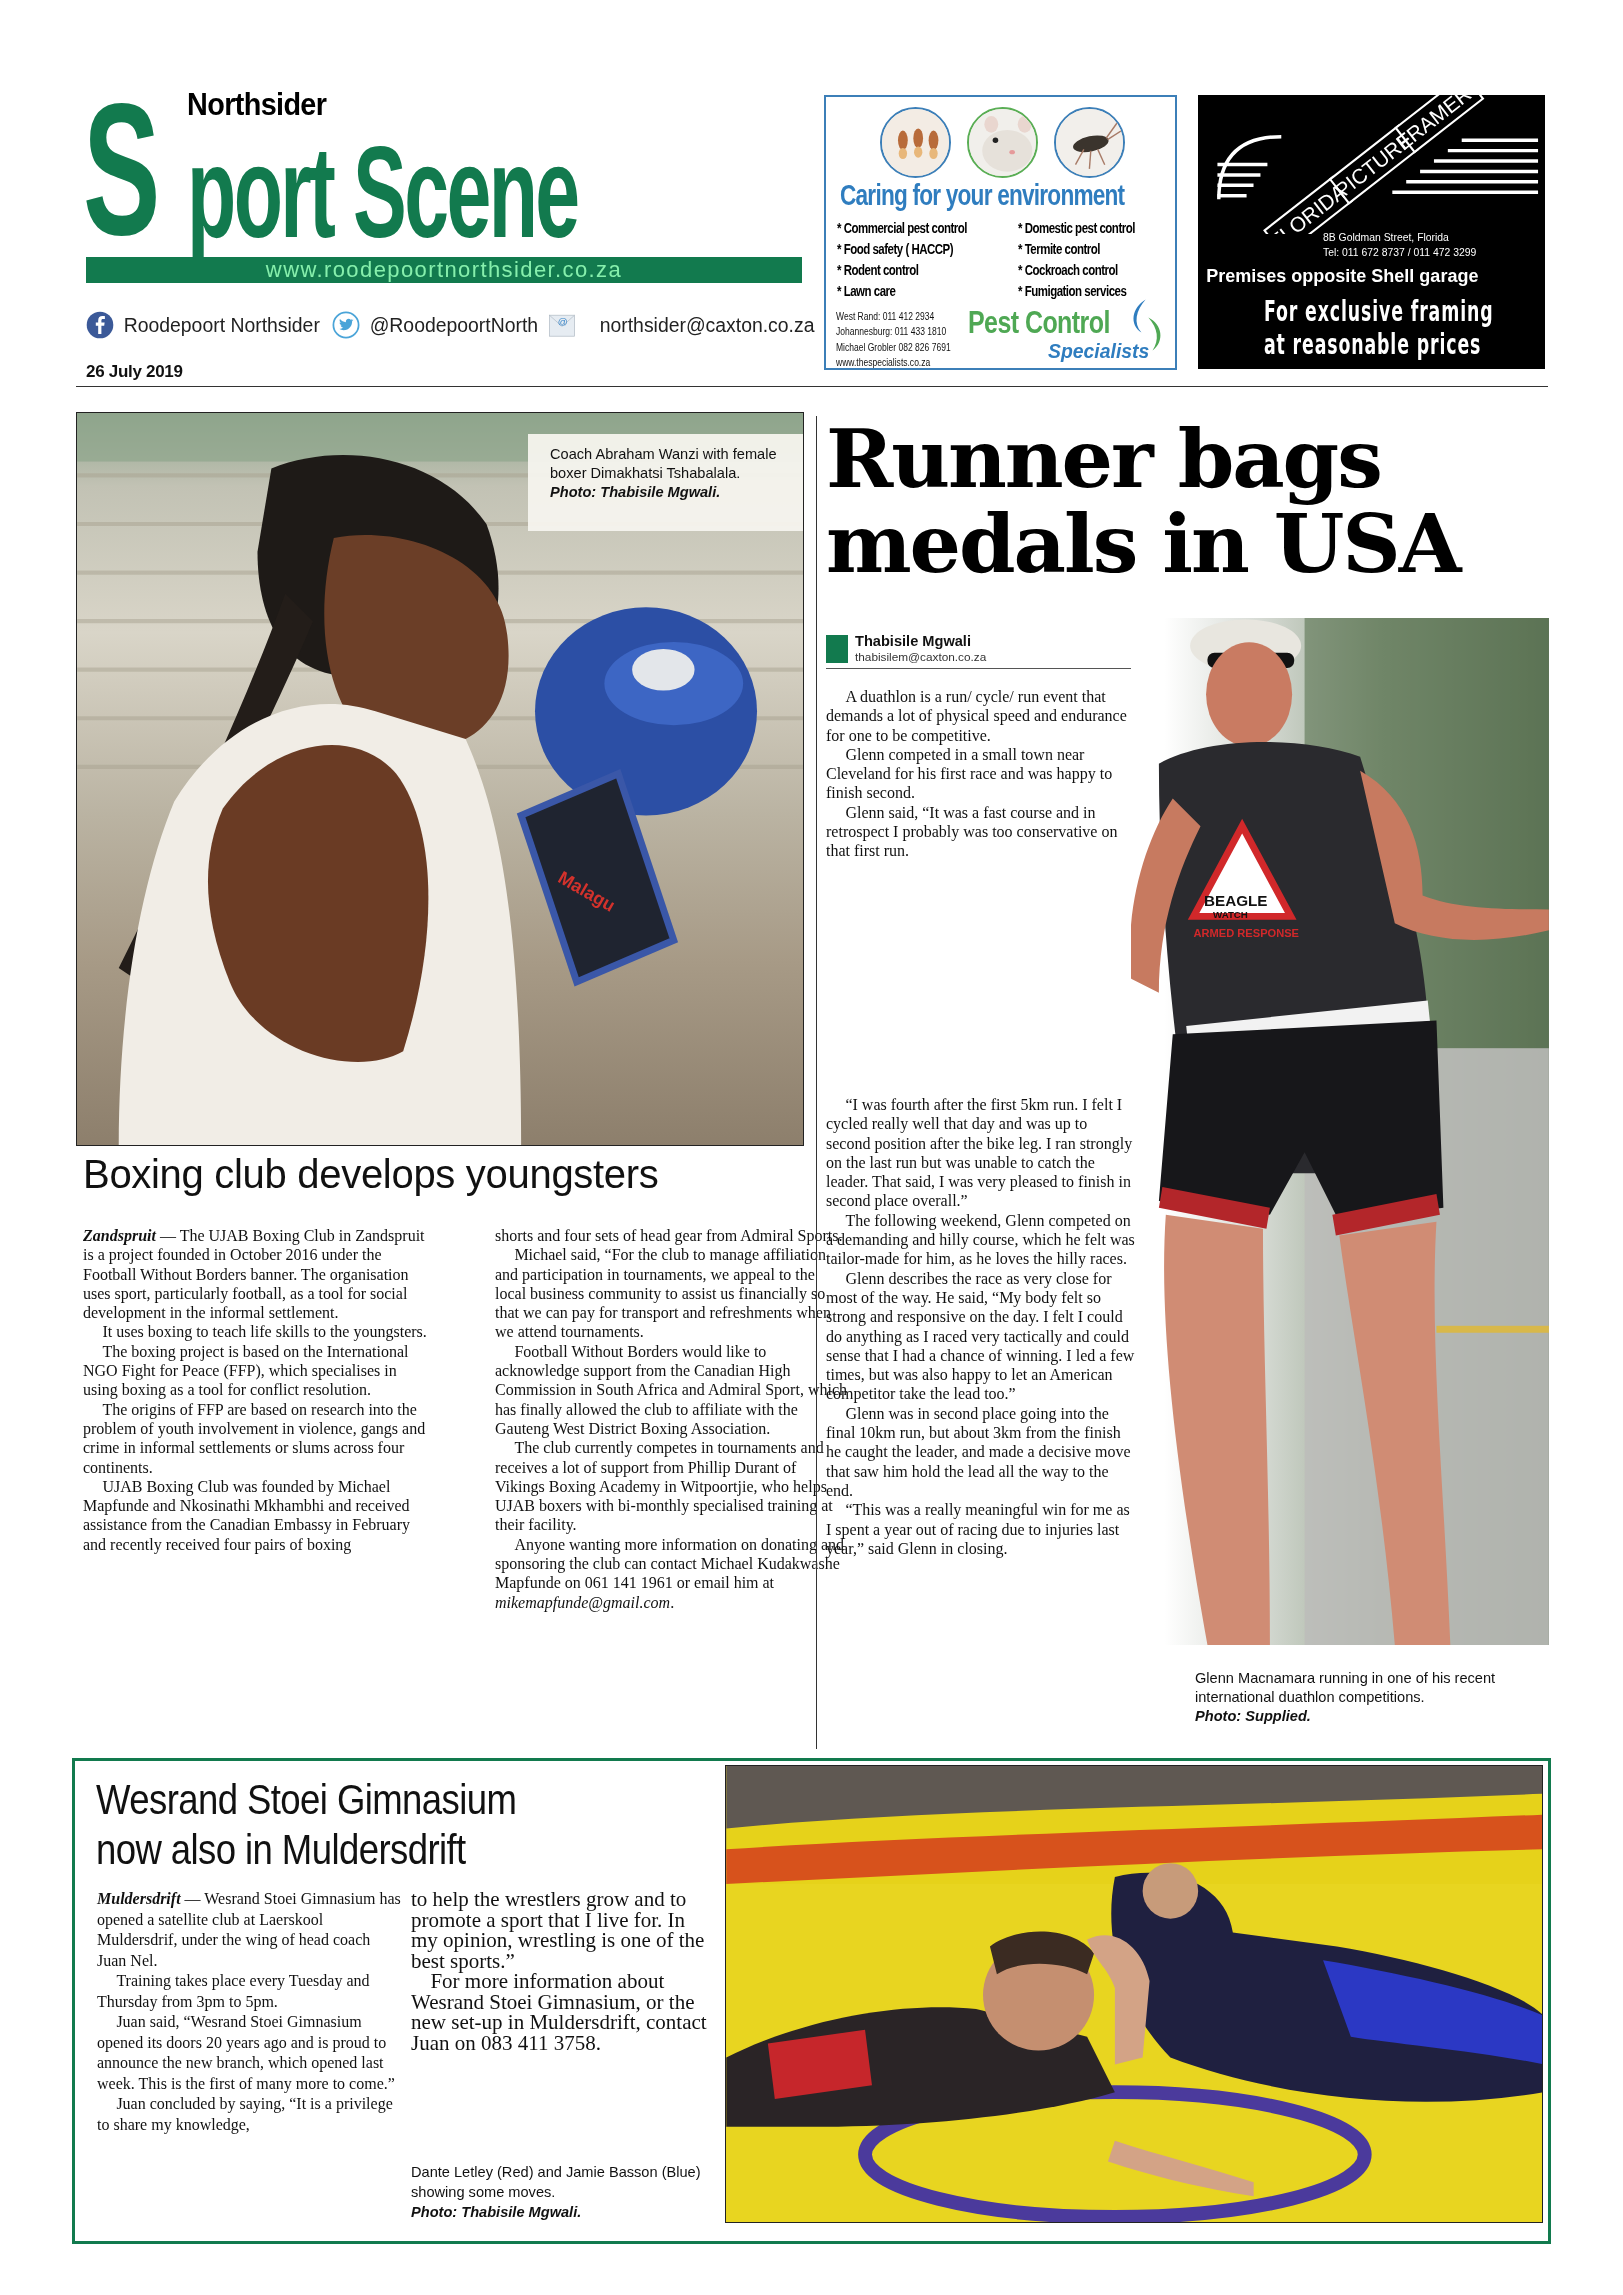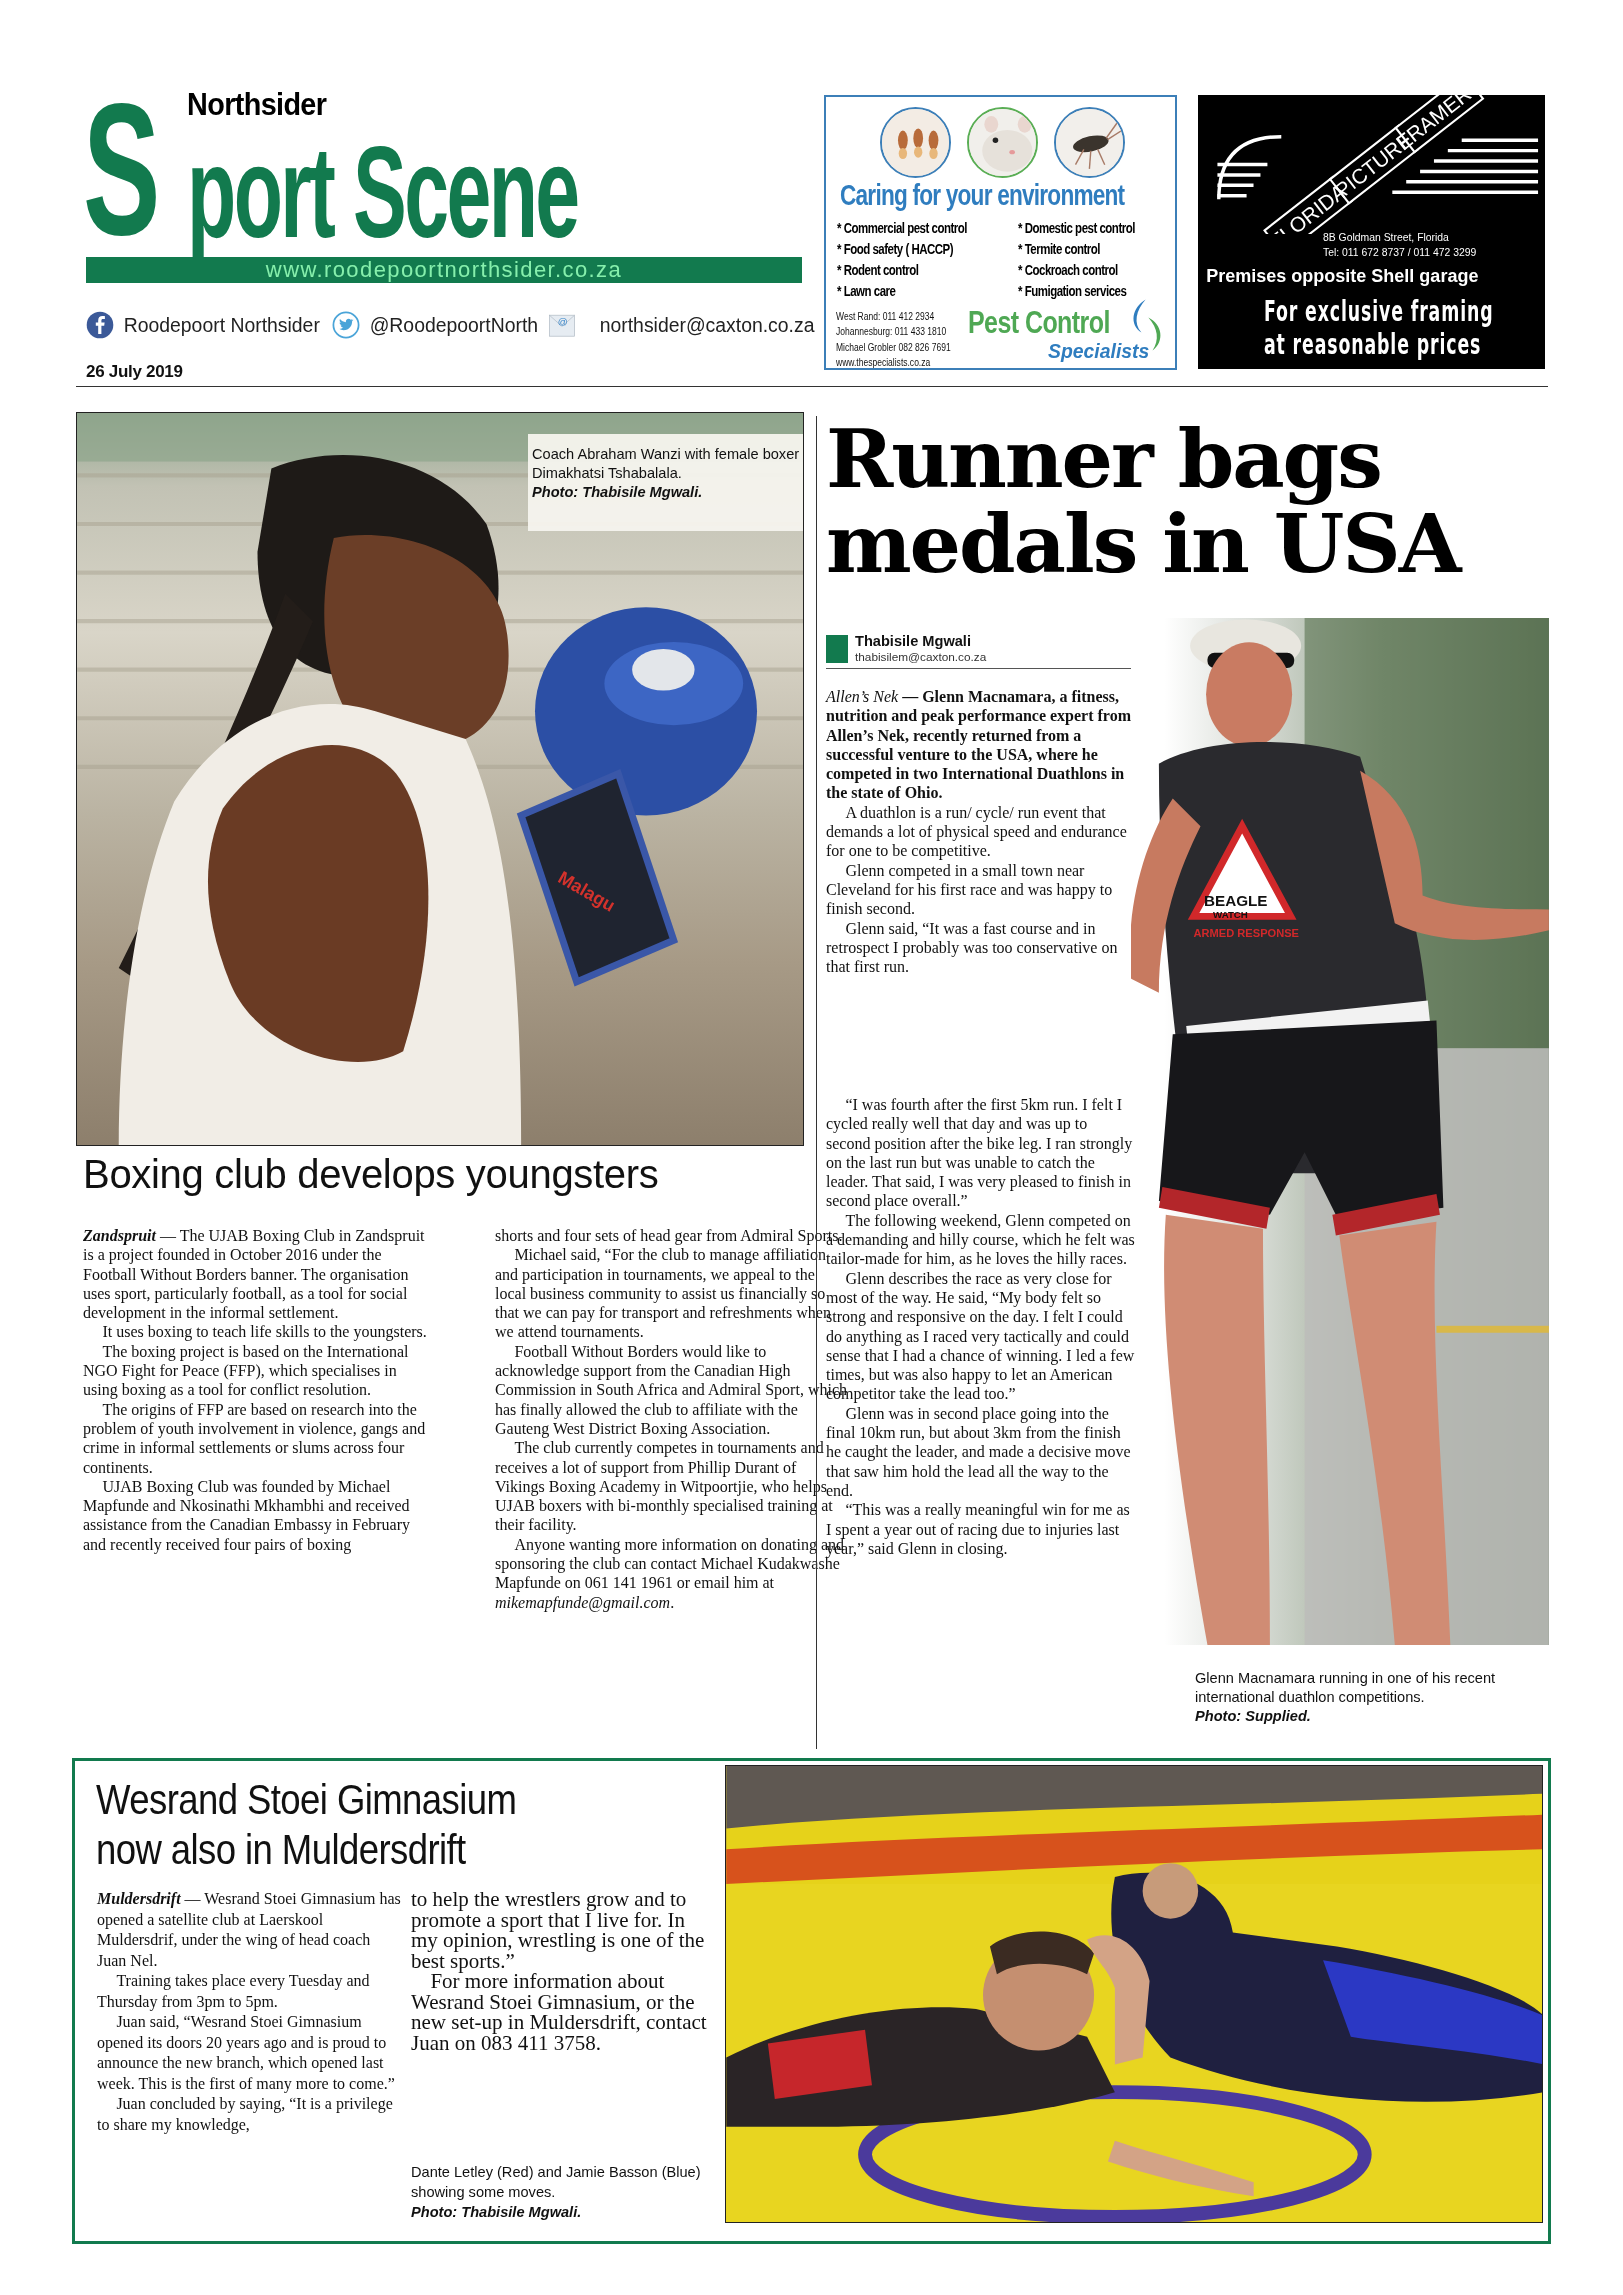--- a/index.html
+++ b/index.html
@@ -29,21 +29,21 @@
   .pest-brand2 { position: absolute; left: 222px; top: 243px; font-size: 19.4px; font-weight: 700; font-style: italic; color: #2f7dbf; white-space: nowrap; }
 
   
   .ad-framers { left: 1198px; top: 95px; width: 347px; height: 274px; background: #000; color: #fff; font-family: "Liberation Sans", sans-serif; overflow: hidden; }
   .fr-addr { position: absolute; left: 125px; top: 135px; font-size: 10.4px; font-weight: 400; line-height: 15.3px; }
   .fr-premises { position: absolute; left: 8.3px; top: 171px; font-size: 18px; font-weight: 700; white-space: nowrap; }
   .fr-slogan { position: absolute; left: 0; width: 347px; text-align: center; font-size: 28px; font-weight: 700; font-family: "DejaVu Sans", sans-serif; transform: scaleX(0.62); letter-spacing: 1.4px; white-space: nowrap; }
 
   
   .photo-box { left: 76px; top: 412px; width: 728px; height: 734px; border: 1.4px solid #222; overflow: hidden; background: linear-gradient(180deg,#8fa58d 0%,#c2c2b4 10%,#d9d5c8 30%,#bab3a2 55%,#a79a86 75%,#8d7f6c 100%); }
-  .caption-card { position: absolute; left: 451px; top: 21px; width: 304px; height: 97px; background: rgba(245,244,238,0.95); padding: 11px 4px; font-family: "Liberation Sans", sans-serif; font-size: 14.6px; line-height: 19px; color: #111; }
+  .caption-card { position: absolute; left: 451px; top: 21px; width: 304px; height: 97px; background: rgba(245,244,238,0.95); padding: 11px 22px; font-family: "Liberation Sans", sans-serif; font-size: 14.6px; line-height: 19px; color: #111; }
   .credit { font-weight: 700; font-style: italic; }
 
   .h-boxing { left: 83px; top: 1152px; font-family: "Liberation Sans", sans-serif; font-size: 40px; color: #111; letter-spacing: -0.3px; white-space: nowrap; }
 
   .col { position: absolute; font-size: 16px; line-height: 19.3px; color: #111; text-align: left; }
   .col p { text-indent: 19.4px; }
   .col p.first { text-indent: 0; }
   .dateline { font-weight: 700; font-style: italic; }
 
   .vrule { left: 816px; top: 416px; width: 1.4px; height: 1333px; background: #333; }
@@ -277,21 +277,20 @@
     <rect x="80" y="570" width="350" height="30" fill="#f2f2f2" transform="rotate(-6 250 585)"></rect>
     <path d="M60 600 L440 580 L450 850 L300 870 L250 770 L200 860 L40 840z" fill="#17171a"></path>
     <path d="M45 820 L200 850 L195 880 L40 850z" fill="#b3262a"></path>
     <path d="M290 860 L440 830 L445 860 L295 890z" fill="#b3262a"></path>
     <path d="M50 860 C40 1000 60 1200 110 1480 L200 1480 C200 1260 190 1060 190 880z" fill="#d08c74"></path>
     <path d="M300 890 C320 1040 360 1240 380 1480 L460 1480 C450 1240 430 1040 440 870z" fill="#d08c74"></path>
   </svg>
 </div>
 
 <div class="col" style="left:826px; top:687px; width:305px;">
-  <p class="first lead-bold"><span class="dateline" style="font-weight:400">Allen’s Nek</span> <span>— Glenn Macnamara, a fitness, nutrition and peak performance expert from Allen’s Nek, recently returned from a successful venture to the USA, where he competed in two International Duathlons in the state of Ohio.</span></p>
   <p>A duathlon is a run/ cycle/ run event that demands a lot of physical speed and endurance for one to be competitive.</p>
   <p>Glenn competed in a small town near Cleveland for his first race and was happy to finish second.</p>
   <p>Glenn said, “It was a fast course and in retrospect I probably was too conservative on that first run.</p>
 </div>
 <div class="col" style="left:826px; top:1095px; width:309px;">
   <p>“I was fourth after the first 5km run. I felt I cycled really well that day and was up to second position after the bike leg. I ran strongly on the last run but was unable to catch the leader. That said, I was very pleased to finish in second place overall.”</p>
   <p>The following weekend, Glenn competed on a demanding and hilly course, which he felt was tailor-made for him, as he loves the hilly races.</p>
   <p>Glenn describes the race as very close for most of the way. He said, “My body felt so strong and responsive on the day. I felt I could do anything as I raced very tactically and could sense that I had a chance of winning. I led a few times, but was also happy to let an American competitor take the lead too.”</p>
   <p>Glenn was in second place going into the final 10km run, but about 3km from the finish he caught the leader, and made a decisive move that saw him hold the lead all the way to the end.</p>
   <p>“This was a really meaningful win for me as I spent a year out of racing due to injuries last year,” said Glenn in closing.</p>

